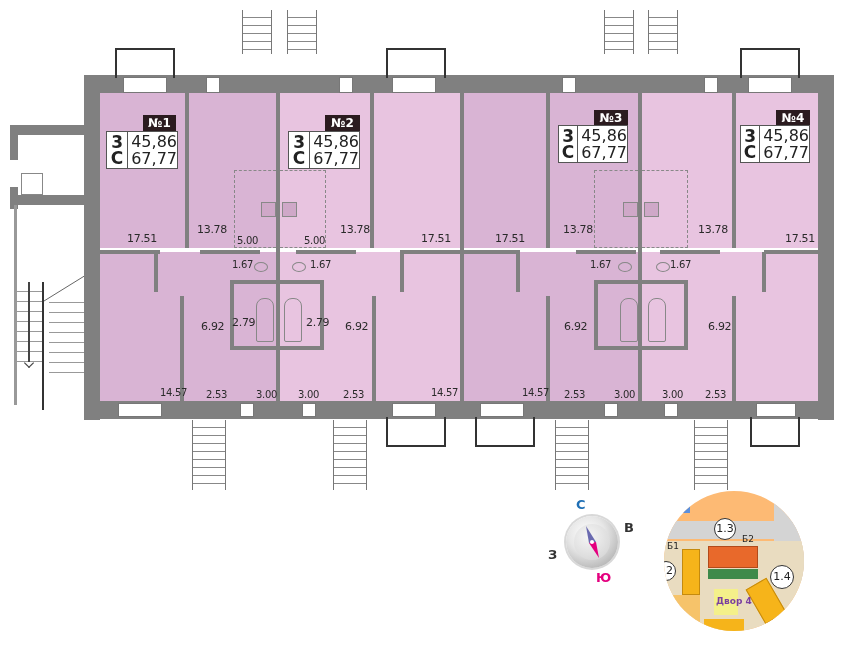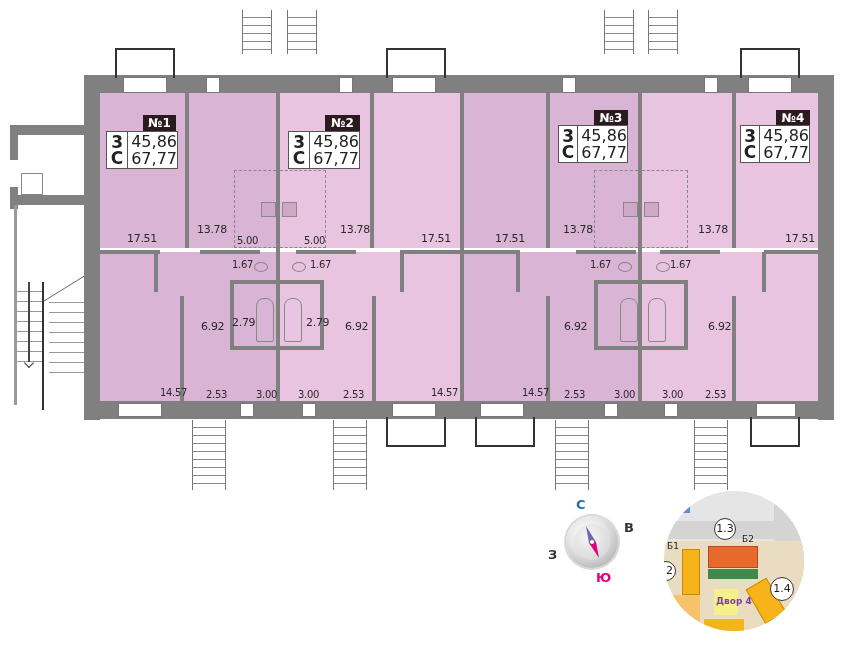--- a/index.html
+++ b/index.html
@@ -11,21 +11,21 @@
   .area-label { position: absolute; font-size: 11px; color: #2a2a2a; white-space: nowrap; letter-spacing: -0.3px; }
   .apt-badge { position: absolute; background: #2b1b1f; color: #fff; font-weight: bold; font-size: 12px; text-align: center; height: 17px; line-height: 17px; }
   .apt-box { position: absolute; background: #fff; border: 1px solid #555; display: flex; height: 38px; }
   .apt-box .rooms { width: 26px; border-right: 1px solid #555; display: flex; flex-direction: column; align-items: center; justify-content: center; font-weight: bold; font-size: 17px; line-height: 16px; }
   .apt-box .areas { flex: 1; display: flex; flex-direction: column; justify-content: center; padding-left: 3px; font-size: 16px; line-height: 17px; }
   .window-top { position: absolute; border: 1px solid #777; background: #fff; }
   .balcony { position: absolute; border: 2px solid #333; border-bottom: none; }
   .balcony-b { position: absolute; border: 2px solid #333; border-top: none; }
   .stair { position: absolute; border-left: 1px solid #777; border-right: 1px solid #777; background: repeating-linear-gradient(to bottom, transparent 0, transparent 7px, #888 7px, #888 8px); }
   .compass-label { position: absolute; font-weight: bold; font-size: 13px; }
-  .minimap { position: absolute; left: 664px; top: 491px; width: 140px; height: 140px; border-radius: 50%; overflow: hidden; background: #e5e5e5; }
+  .minimap { position: absolute; left: 664px; top: 491px; width: 140px; height: 140px; border-radius: 50%; overflow: hidden; background: #fdba74; }
 </style>
 </head>
 <body>
 
 <div class="abs" style="left:0;top:110px;width:100px;height:310px;">
   <div class="wall" style="left:10px;top:15px;width:80px;height:10px;"></div>
   <div class="wall" style="left:10px;top:15px;width:8px;height:35px;"></div>
   <div class="abs" style="left:21px;top:63px;width:22px;height:22px;border:1px solid #888;background:#fff;"></div>
   <div class="wall" style="left:10px;top:77px;width:8px;height:22px;"></div>
   <div class="wall" style="left:10px;top:85px;width:80px;height:10px;"></div>
@@ -252,18 +252,18 @@
   <div class="abs" style="left:14px;top:12px;width:12px;height:10px;background:#5b8fdc;"></div>
   <div class="abs" style="left:0;top:50px;width:140px;height:90px;background:#e9dcc0;"></div>
   <div class="abs" style="left:44px;top:55px;width:50px;height:22px;background:#e8692b;border:1px solid #b24a1a;"></div>
   <div class="abs" style="left:44px;top:78px;width:50px;height:10px;background:#3f8a4a;"></div>
   <div class="abs" style="left:18px;top:58px;width:18px;height:46px;background:#f6b41a;border:1px solid #c58a0d;"></div>
   <div class="abs" style="left:4px;top:104px;width:32px;height:36px;background:#f6c36a;"></div>
   <div class="abs" style="left:90px;top:90px;width:24px;height:40px;background:#f6b41a;border:1px solid #c58a0d;transform:rotate(-30deg);"></div>
   <div class="abs" style="left:50px;top:98px;width:24px;height:26px;background:#f4f08a;"></div>
   <div class="abs" style="left:40px;top:128px;width:40px;height:12px;background:#f6b41a;"></div>
   <div class="abs" style="left:50px;top:27px;width:22px;height:22px;border-radius:50%;background:#fff;border:1px solid #333;font-size:11px;line-height:20px;text-align:center;">1.3</div>
-  <div class="abs" style="left:106px;top:86px;width:24px;height:24px;border-radius:50%;background:#fff;border:1px solid #333;font-size:11px;line-height:22px;text-align:center;">1.4</div>
+  <div class="abs" style="left:106px;top:74px;width:24px;height:24px;border-radius:50%;background:#fff;border:1px solid #333;font-size:11px;line-height:22px;text-align:center;">1.4</div>
   <div class="abs" style="left:-8px;top:70px;width:20px;height:20px;border-radius:50%;background:#fff;border:1px solid #333;font-size:11px;line-height:18px;text-align:right;padding-right:2px;">.2</div>
   <span class="abs" style="left:3px;top:50px;font-size:9px;color:#222;">Б1</span>
   <span class="abs" style="left:78px;top:43px;font-size:9px;color:#222;">Б2</span>
   <span class="abs" style="left:52px;top:105px;font-size:9px;font-weight:bold;color:#7a3fa0;">Двор 4</span>
 </div>
 
 </body></html>

